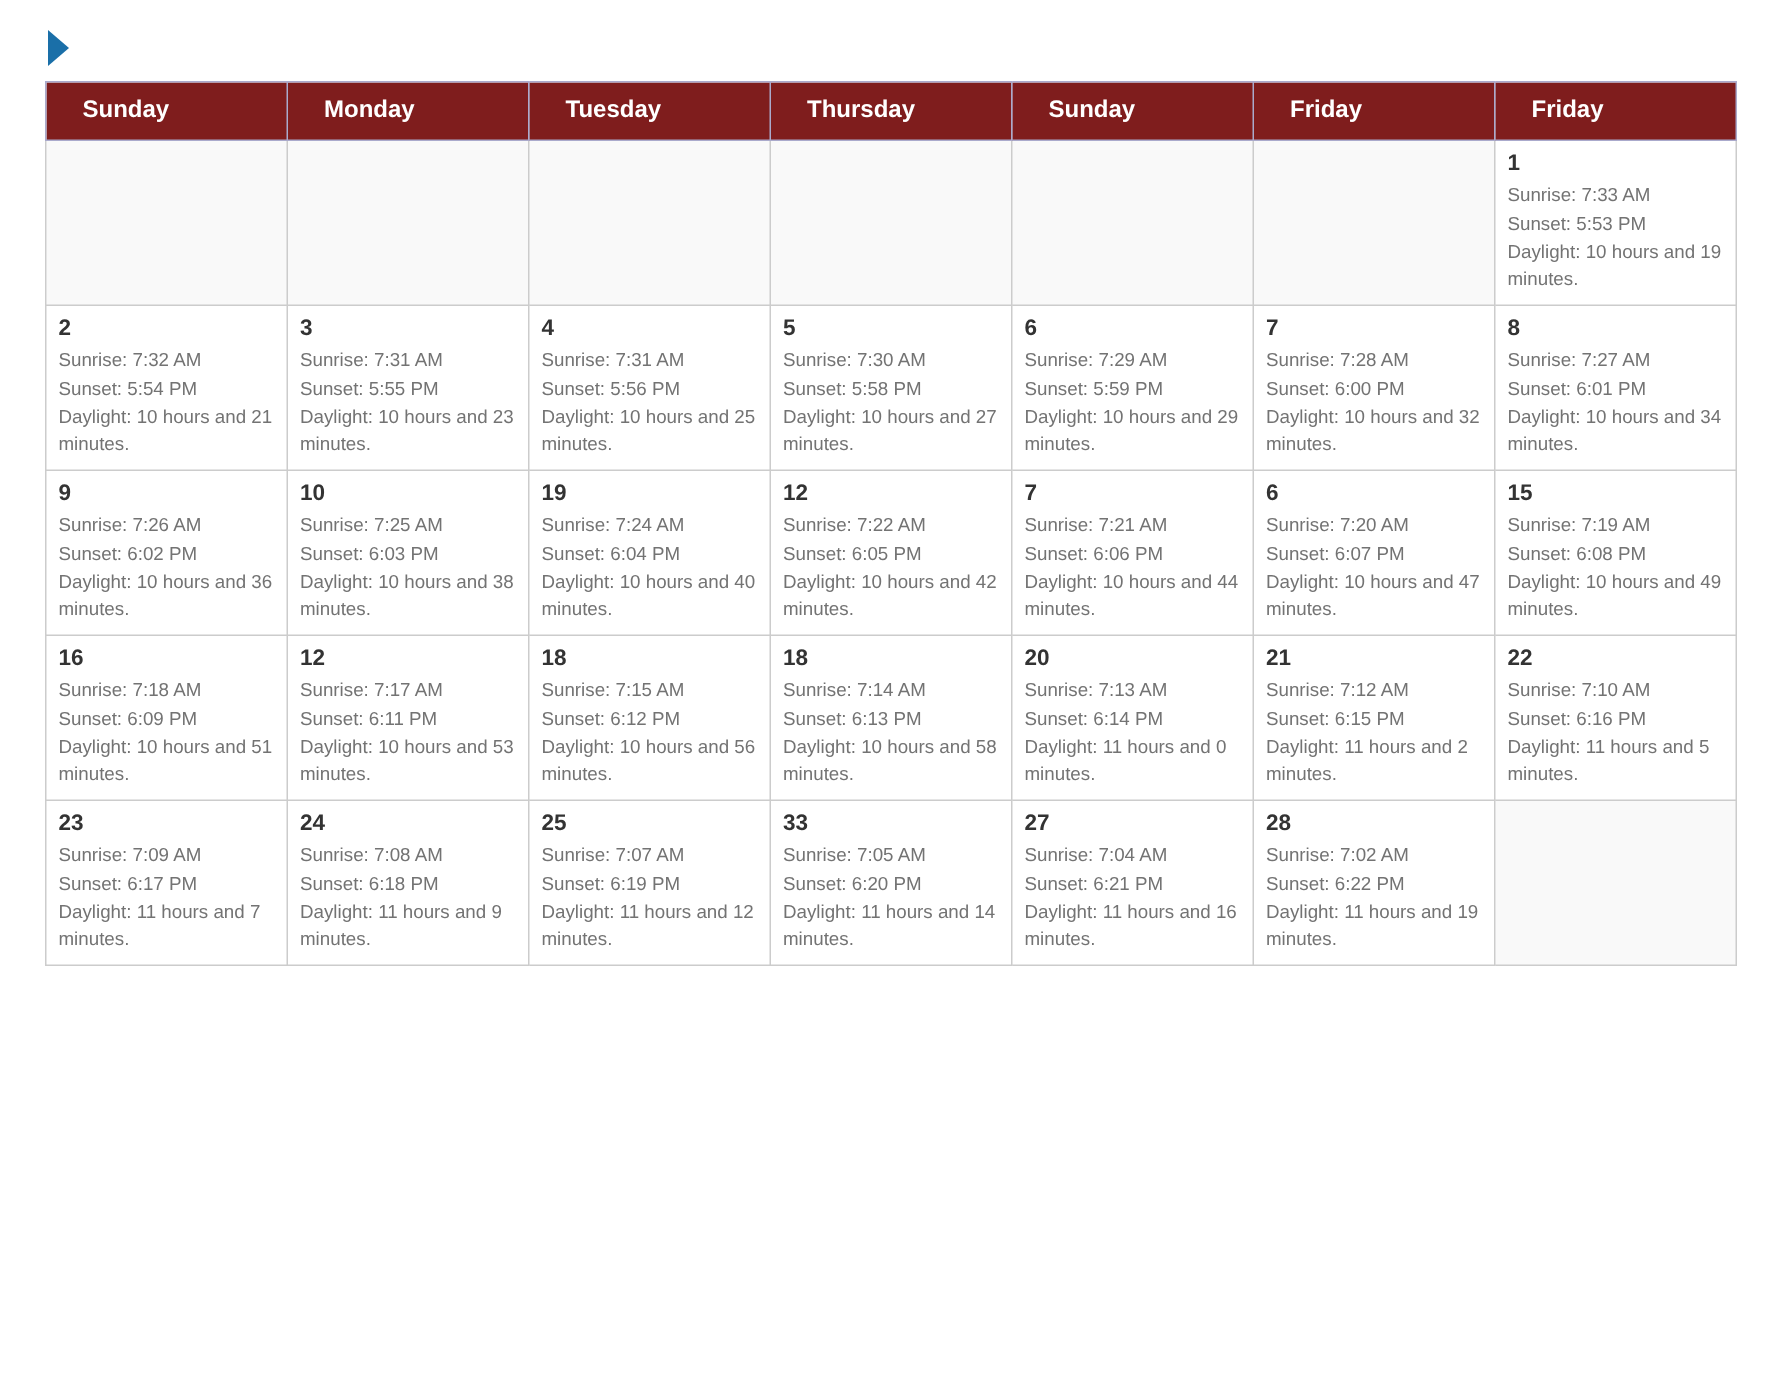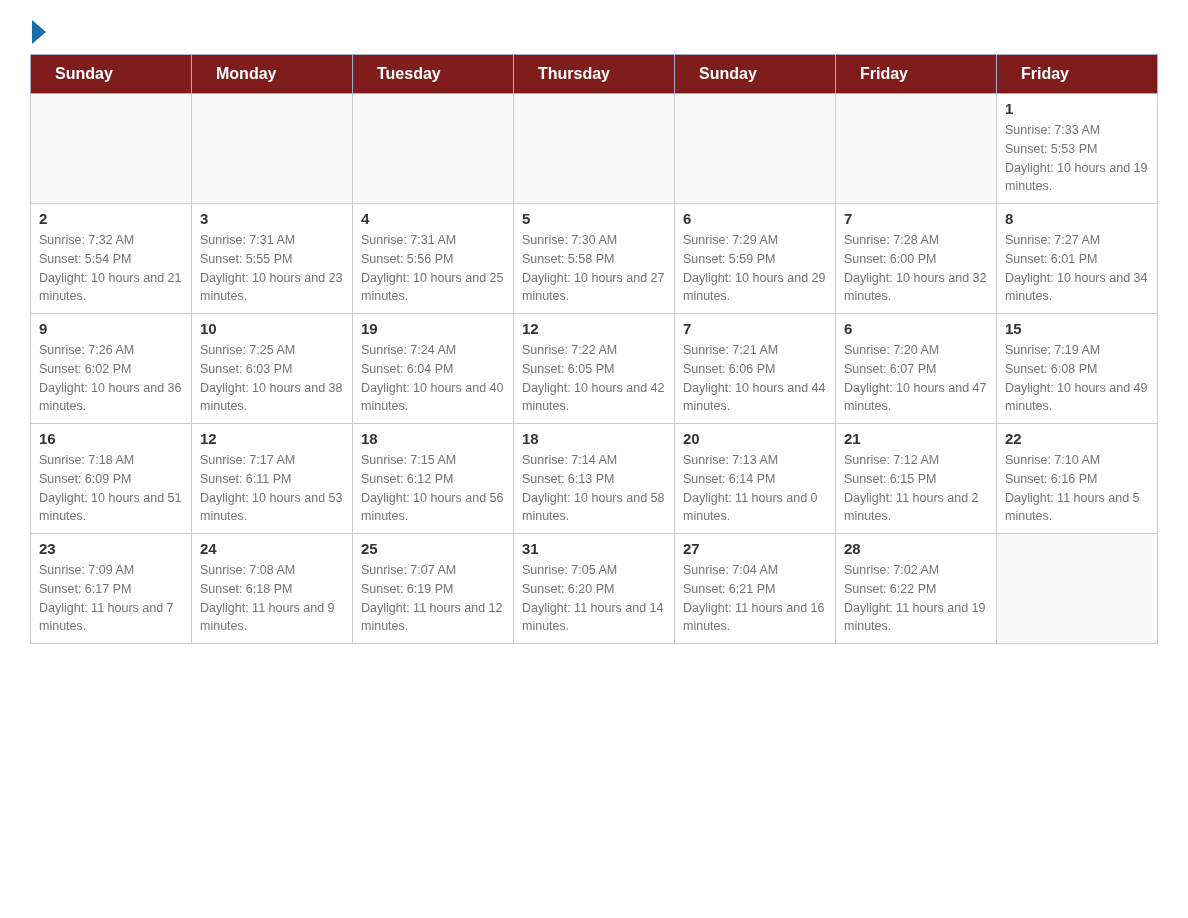--- a/index.html
+++ b/index.html
@@ -239,21 +239,21 @@
         </td>
         <td>
           <span class="day-num">24</span>
           <div class="day-info">Sunrise: 7:08 AM<br>Sunset: 6:18 PM<br>Daylight: 11 hours and 9 minutes.</div>
         </td>
         <td>
           <span class="day-num">25</span>
           <div class="day-info">Sunrise: 7:07 AM<br>Sunset: 6:19 PM<br>Daylight: 11 hours and 12 minutes.</div>
         </td>
         <td>
-          <span class="day-num">31</span>
+          <span class="day-num">33</span>
           <div class="day-info">Sunrise: 7:05 AM<br>Sunset: 6:20 PM<br>Daylight: 11 hours and 14 minutes.</div>
         </td>
         <td>
           <span class="day-num">27</span>
           <div class="day-info">Sunrise: 7:04 AM<br>Sunset: 6:21 PM<br>Daylight: 11 hours and 16 minutes.</div>
         </td>
         <td>
           <span class="day-num">28</span>
           <div class="day-info">Sunrise: 7:02 AM<br>Sunset: 6:22 PM<br>Daylight: 11 hours and 19 minutes.</div>
         </td>

